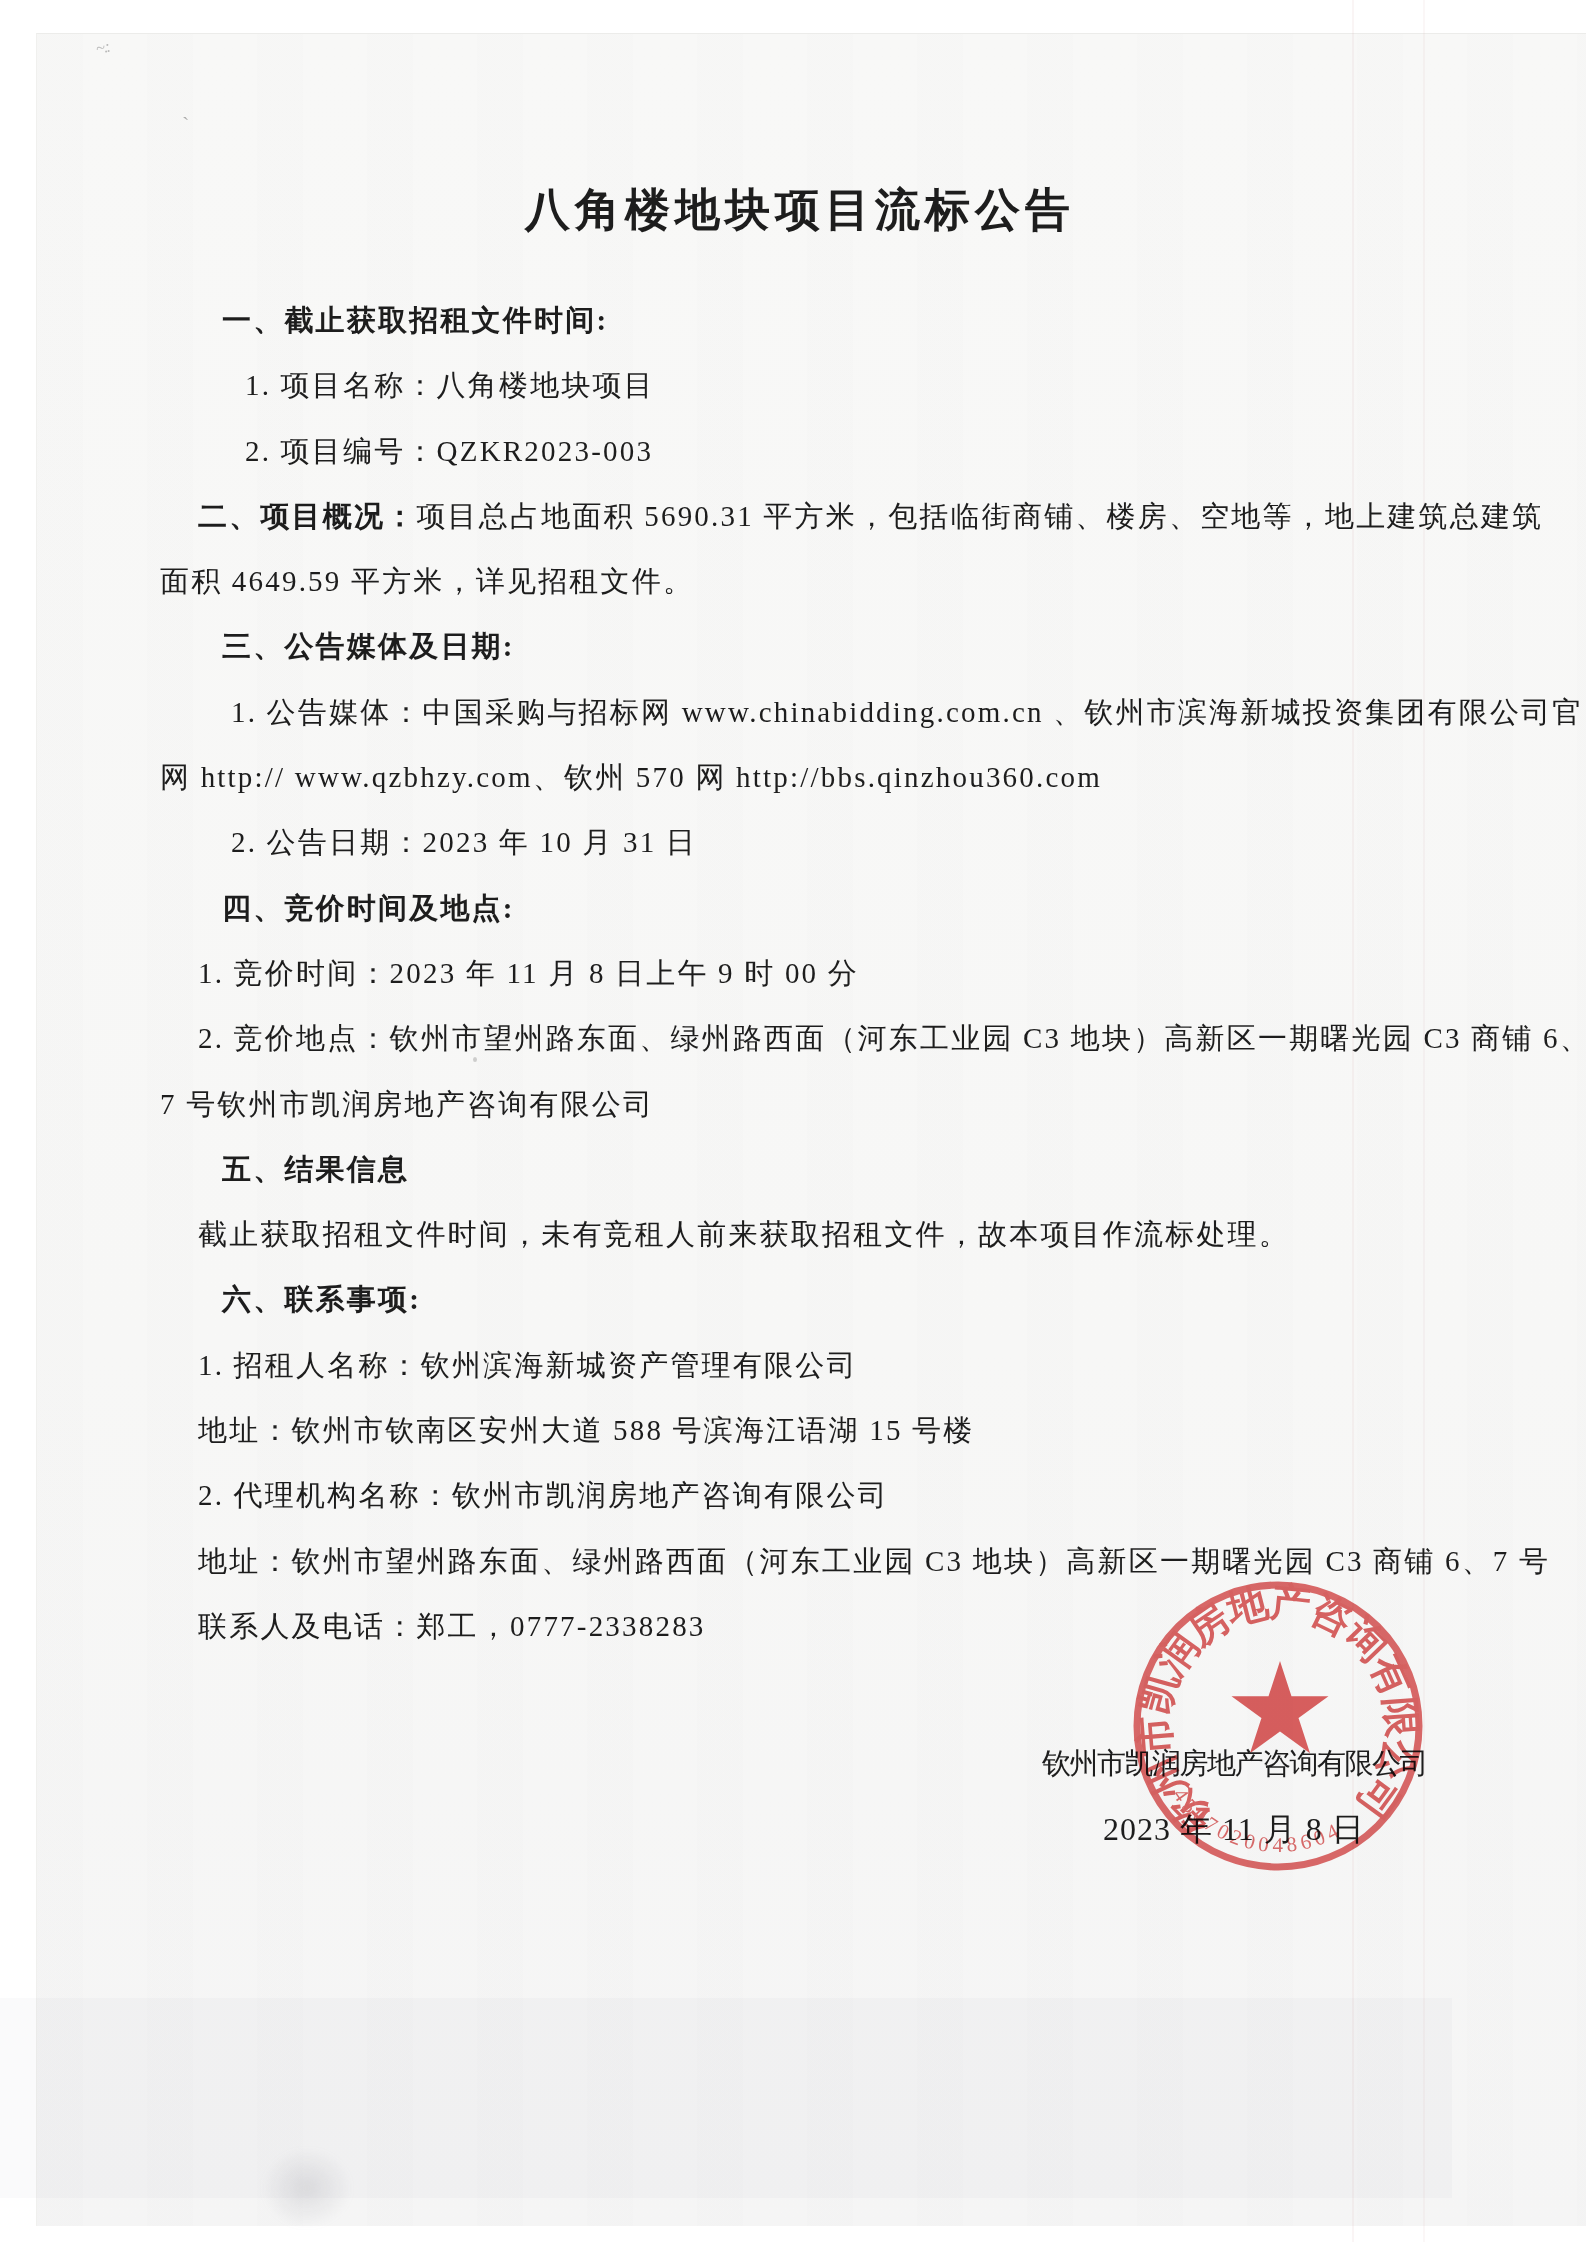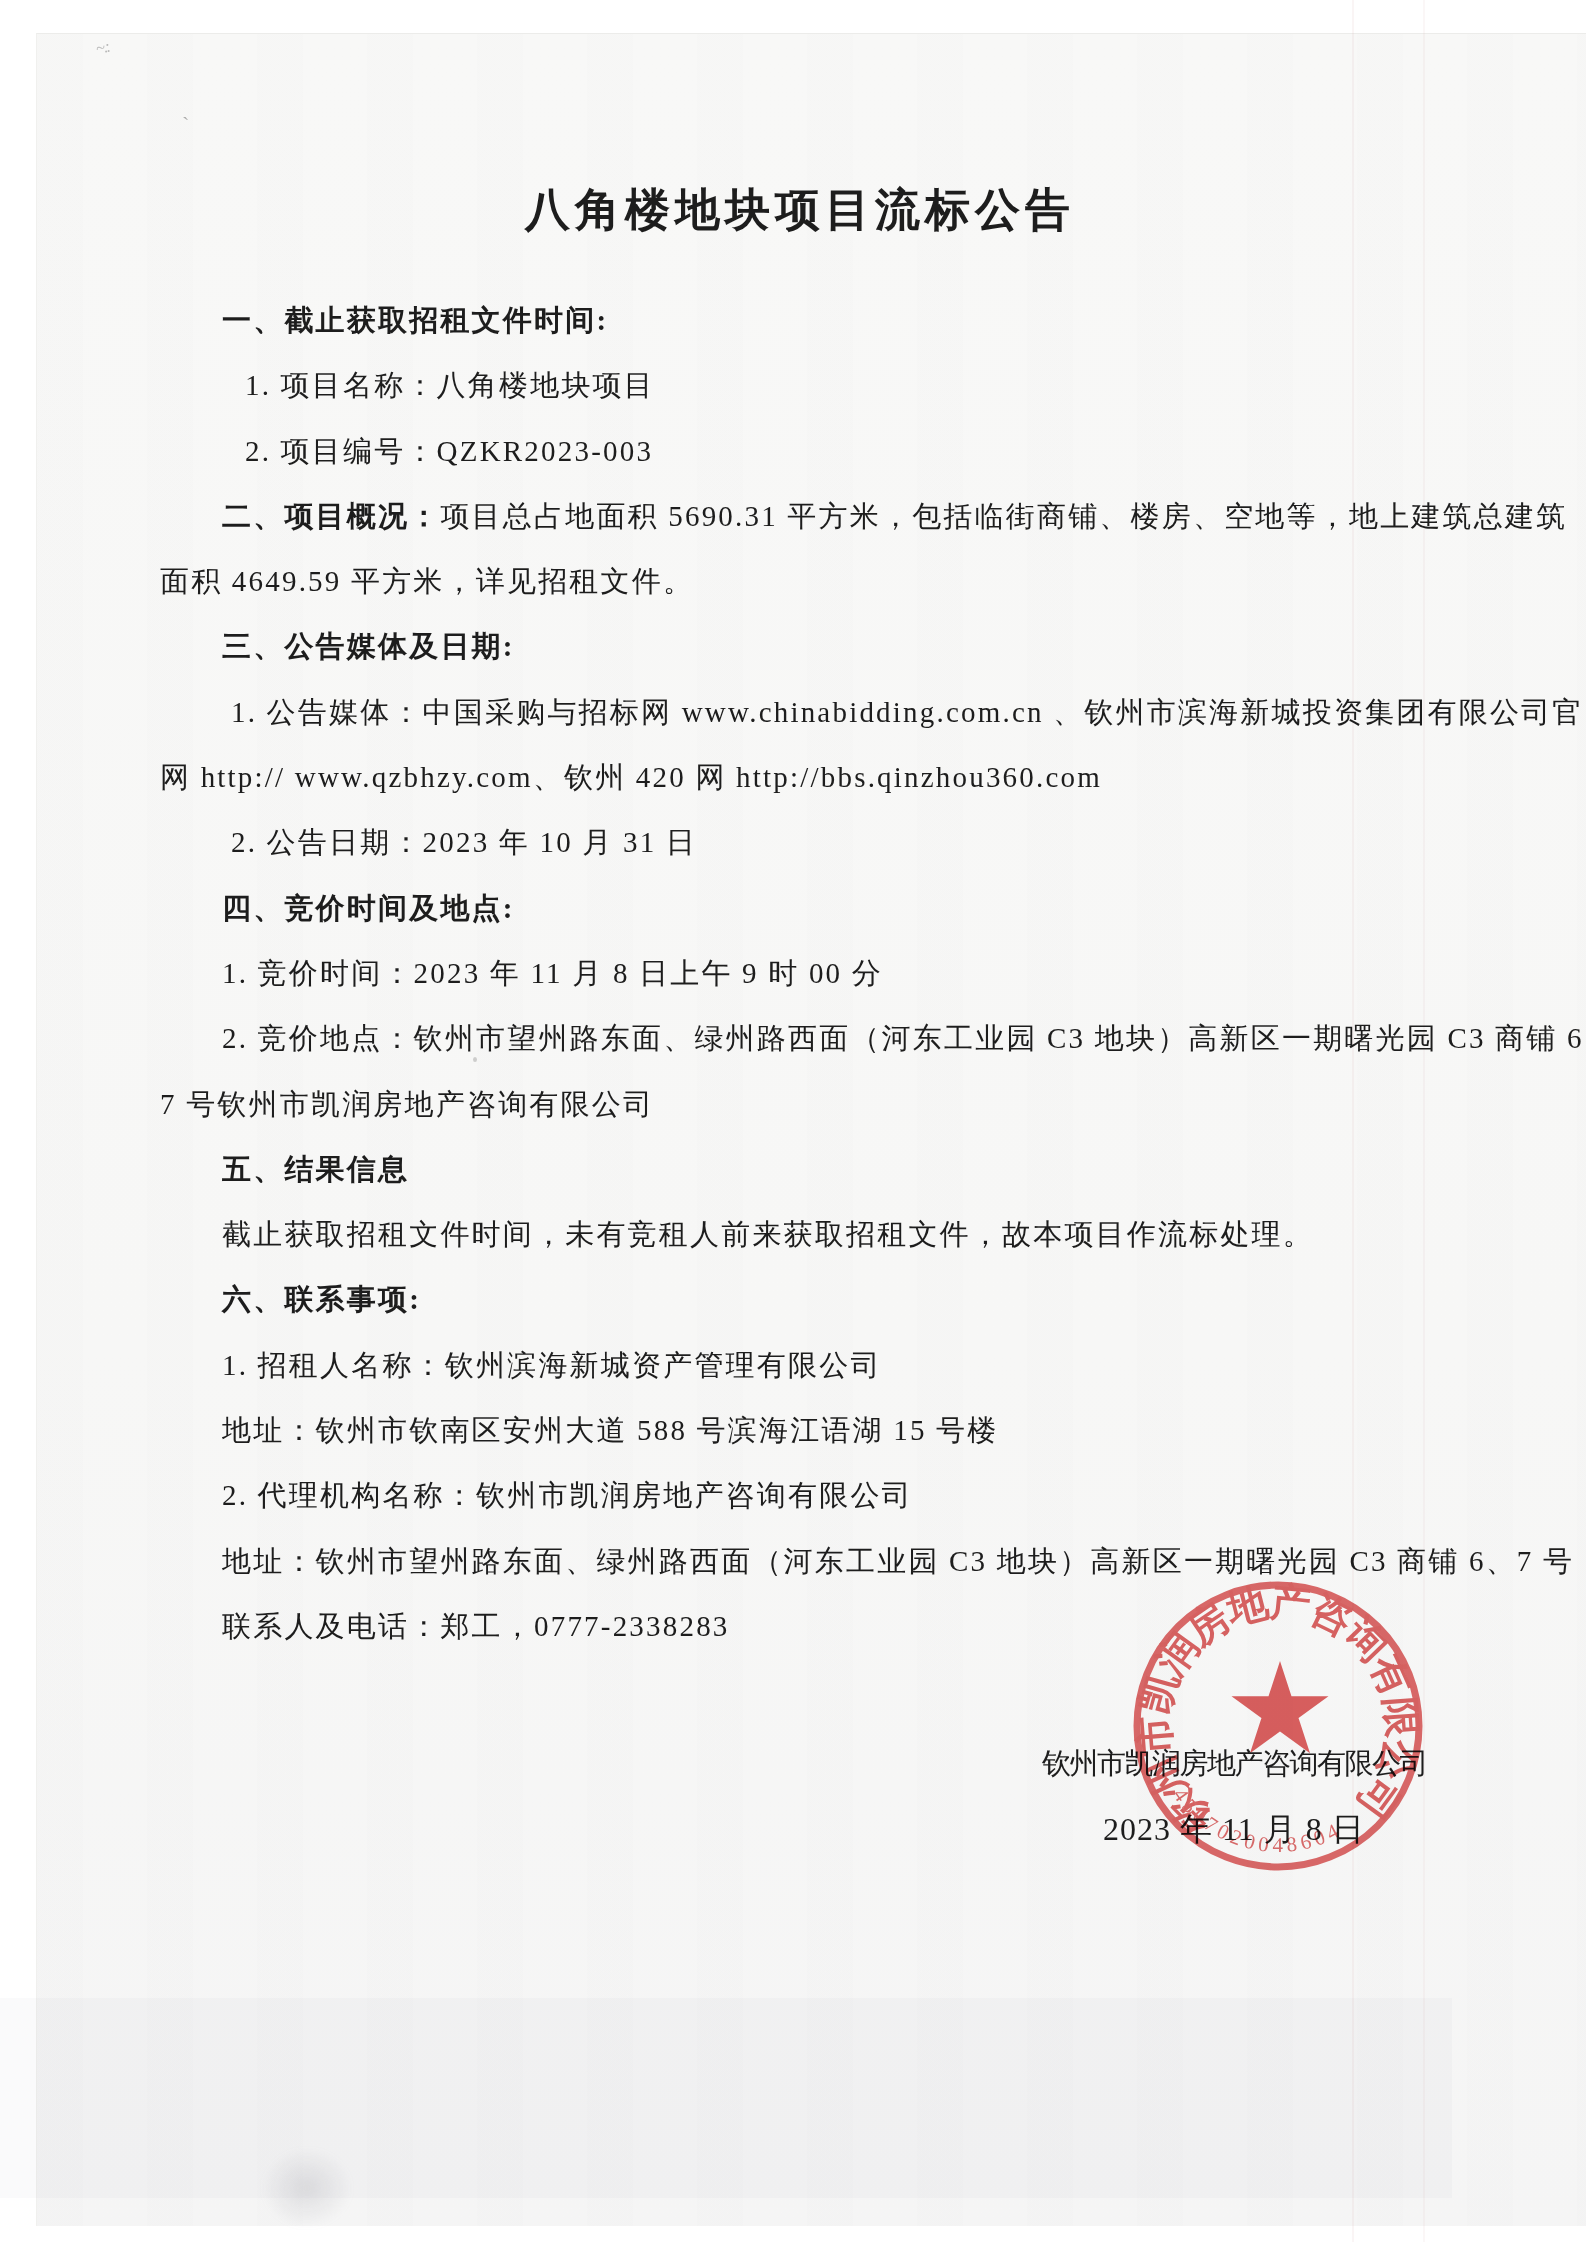--- a/index.html
+++ b/index.html
@@ -22,21 +22,21 @@
     position:absolute;left:140px;top:180px;width:1320px;
     text-align:center;font-size:45px;font-weight:bold;letter-spacing:5px;
     white-space:nowrap;
   }
   .doc{
     position:absolute;left:160px;top:288px;width:1340px;
     font-size:29px;line-height:65.3px;letter-spacing:2.2px;white-space:nowrap;
   }
   .doc p{margin:0;padding:0;}
   .ln.h{margin-left:62px;font-weight:bold;}
-  .ln.i1{margin-left:62px;}
+  .ln.i1{margin-left:38px;}
   .ln.i{margin-left:71px;}
   .ln.ia{margin-left:85px;}
   .ln.f{margin-left:0;}
   .ln b{font-weight:bold;}
   .sig-company{
     position:absolute;left:1042px;top:1744px;
     font-size:29px;letter-spacing:-1.5px;white-space:nowrap;
   }
   .sig-date{
     position:absolute;left:1103px;top:1808px;
@@ -86,21 +86,21 @@
 <div class="title">八角楼地块项目流标公告</div>
 
 <div class="doc" id="doc-body">
     <p class="ln h">一、截止获取招租文件时间:</p>
     <p class="ln ia">1. 项目名称：八角楼地块项目</p>
     <p class="ln ia">2. 项目编号：QZKR2023-003</p>
     <p class="ln i1"><b>二、项目概况：</b><span style="font-weight: normal;">项目总占地面积 5690.31 平方米，包括临街商铺、楼房、空地等，地上建筑总建筑</span></p>
     <p class="ln f">面积 4649.59 平方米，详见招租文件。</p>
     <p class="ln h">三、公告媒体及日期:</p>
     <p class="ln i">1. 公告媒体：中国采购与招标网 www.chinabidding.com.cn 、钦州市滨海新城投资集团有限公司官</p>
-    <p class="ln f">网 http:// www.qzbhzy.com、钦州 420 网 http://bbs.qinzhou360.com</p>
+    <p class="ln f">网 http:// www.qzbhzy.com、钦州 570 网 http://bbs.qinzhou360.com</p>
     <p class="ln i">2. 公告日期：2023 年 10 月 31 日</p>
     <p class="ln h">四、竞价时间及地点:</p>
     <p class="ln i1">1. 竞价时间：2023 年 11 月 8 日上午 9 时 00 分</p>
     <p class="ln i1">2. 竞价地点：钦州市望州路东面、绿州路西面（河东工业园 C3 地块）高新区一期曙光园 C3 商铺 6、</p>
     <p class="ln f">7 号钦州市凯润房地产咨询有限公司</p>
     <p class="ln h">五、结果信息</p>
     <p class="ln i1">截止获取招租文件时间，未有竞租人前来获取招租文件，故本项目作流标处理。</p>
     <p class="ln h">六、联系事项:</p>
     <p class="ln i1">1. 招租人名称：钦州滨海新城资产管理有限公司</p>
     <p class="ln i1">地址：钦州市钦南区安州大道 588 号滨海江语湖 15 号楼</p>

